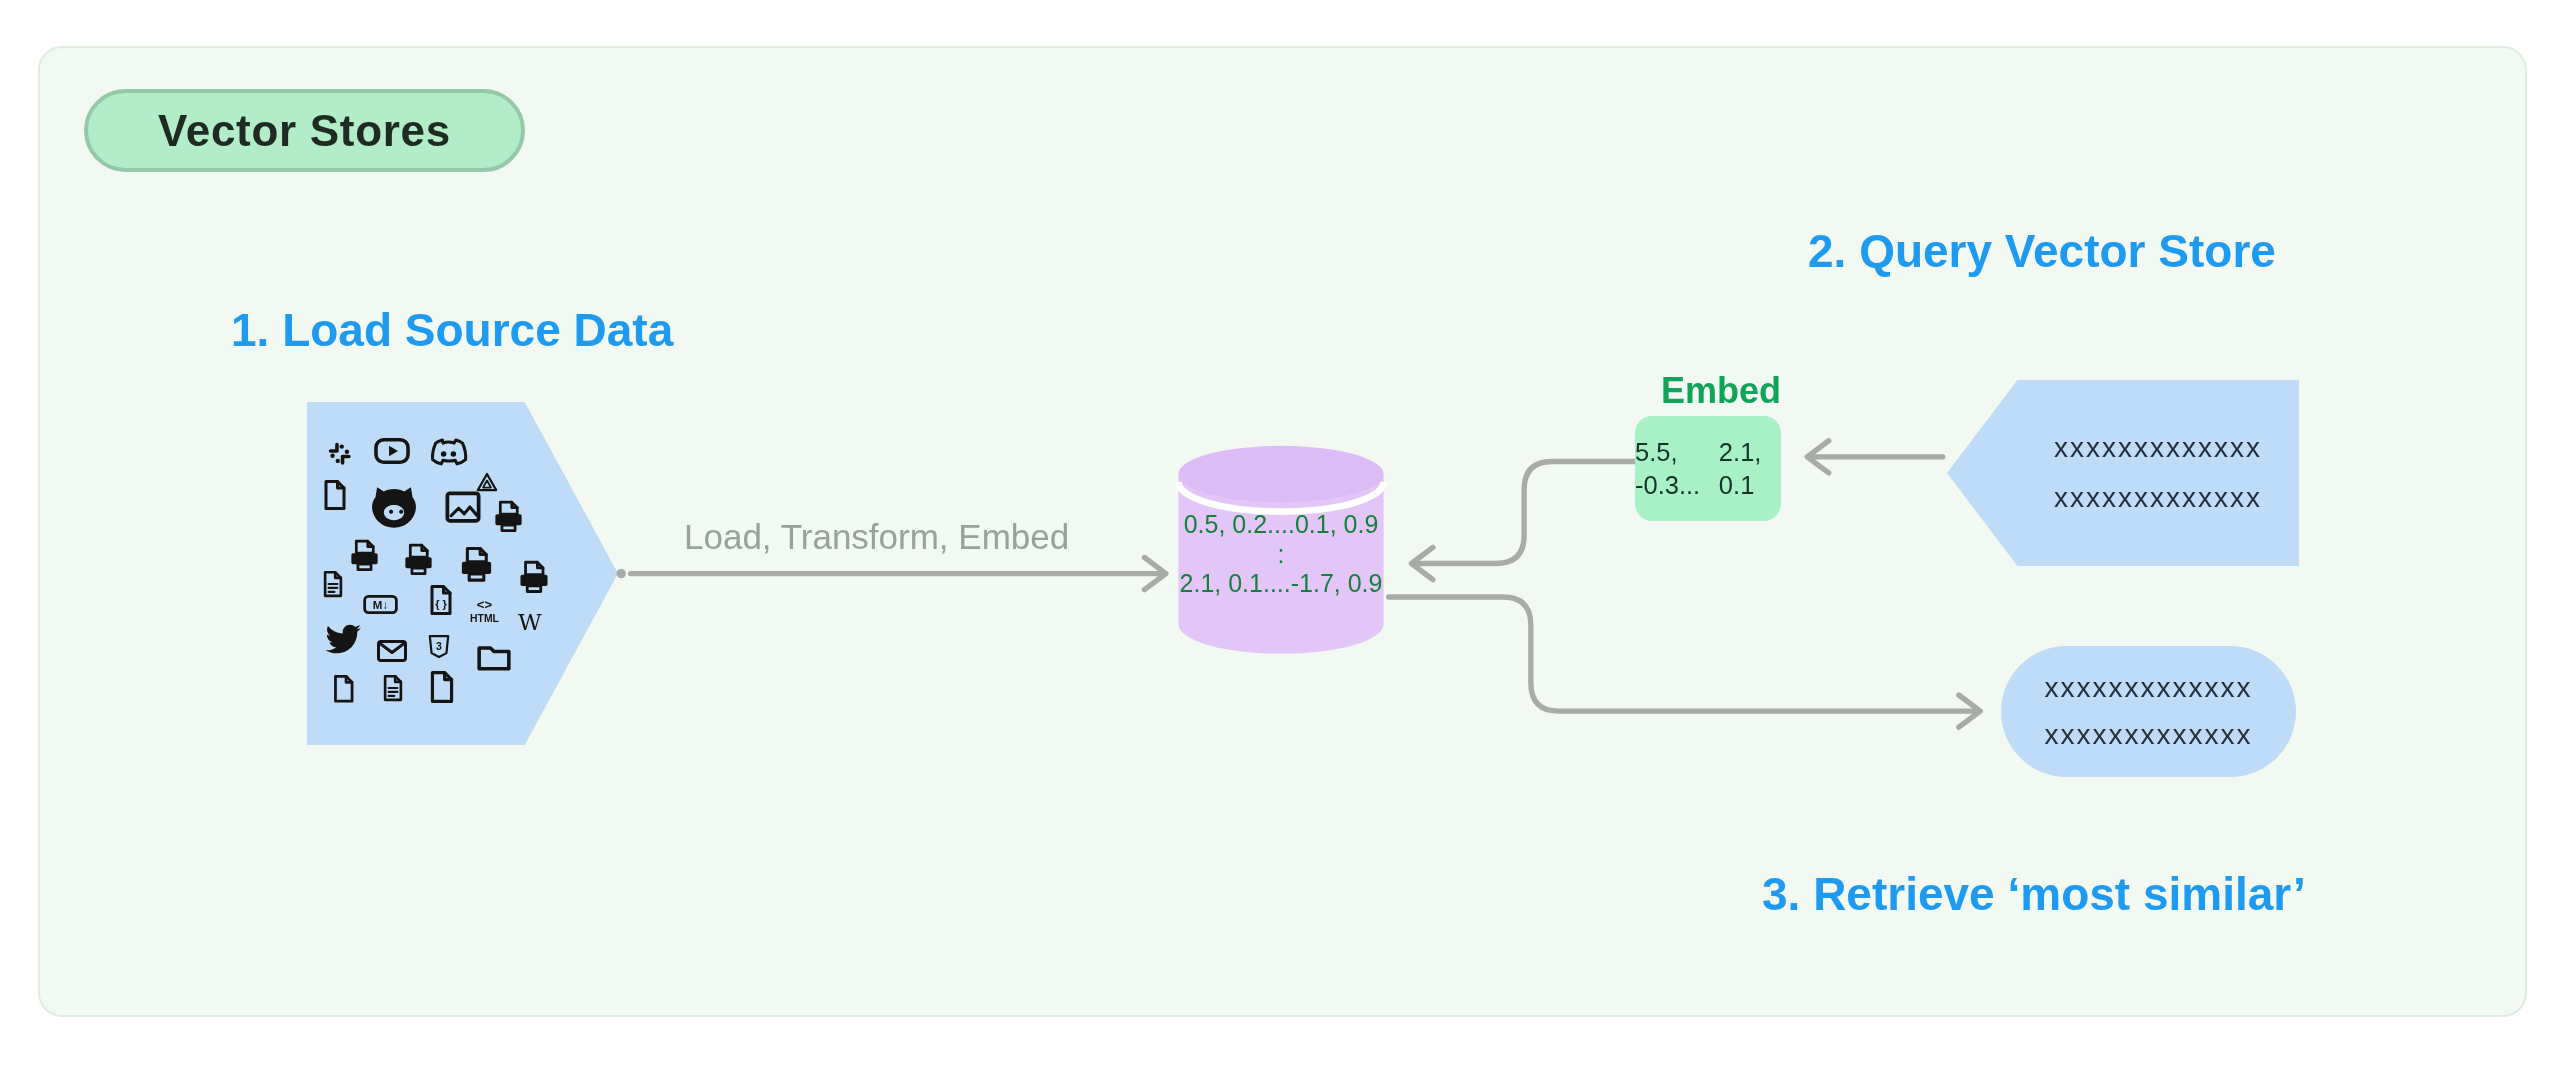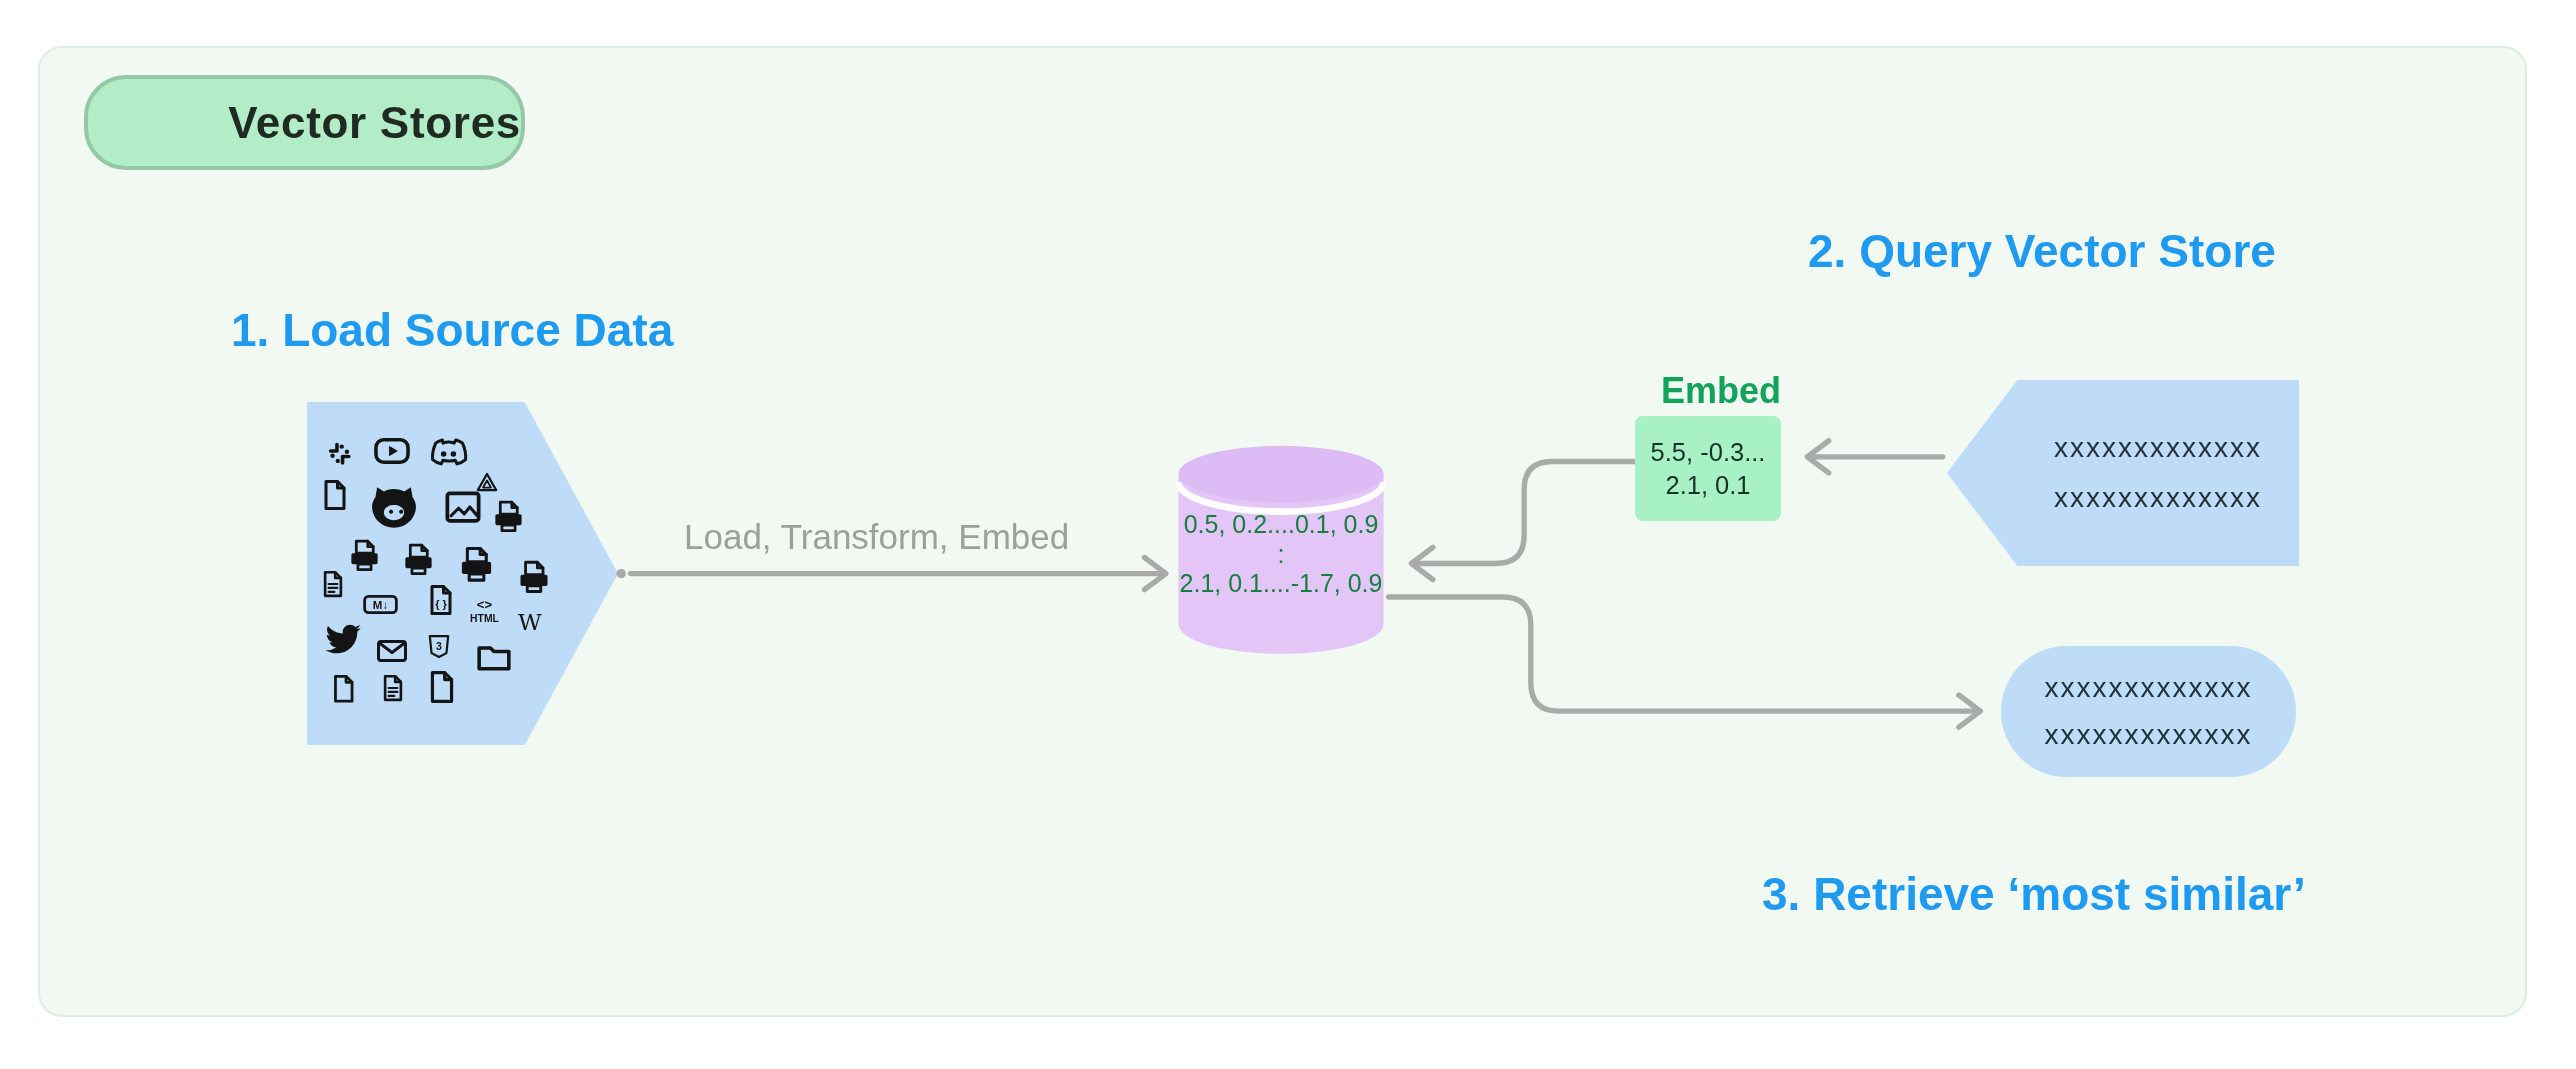--- a/index.html
+++ b/index.html
@@ -12,23 +12,23 @@
     --dark-text:#22303a;
   }
   *{margin:0;padding:0;box-sizing:border-box;}
   html,body{width:2576px;height:1070px;overflow:hidden;}
   body{background:var(--page-bg);font-family:"Liberation Sans",sans-serif;position:relative;}
   .frame{
     position:absolute;left:38px;top:46px;width:2489px;height:971px;
     background:var(--frame-bg);border:2px solid var(--frame-border);border-radius:24px;
   }
   .badge{
-    position:absolute;left:84px;top:75px;width:441px;height:95px;
+    position:absolute;left:84px;top:89px;width:441px;height:83px;
     background:var(--badge-bg);border:4px solid var(--badge-border);border-radius:42px;
-    display:flex;align-items:center;justify-content:flex-end;
+    display:flex;align-items:center;justify-content:center;
     font-size:44px;font-weight:bold;color:#1e2a22;letter-spacing:0.7px;
   }
   .step-label{position:absolute;font-size:46px;font-weight:bold;color:var(--heading-blue);white-space:nowrap;}
   .step1{left:231px;top:303px;}
   .step2{left:1808px;top:224px;}
   .step3{left:1762px;top:859px;margin-top:8px;}
   .pentagon-source{
     position:absolute;left:307px;top:402px;width:311px;height:343px;
     background:var(--shape-blue);
     clip-path:polygon(0% 0%,70% 0%,100% 50%,70% 100%,0% 100%);
@@ -49,22 +49,22 @@
   .cyl-text{
     position:absolute;left:1173px;top:510px;width:216px;text-align:center;
     font-size:25px;color:#15803d;line-height:29.5px;
   }
   .embed-title{
     position:absolute;left:1635px;top:370px;width:146px;text-align:right;
     font-size:36px;font-weight:bold;color:var(--heading-green);
   }
   .embed-box{
     position:absolute;left:1635px;top:416px;width:146px;height:105px;
-    background:var(--embed-green);border-radius:8px;
-    display:flex;flex-direction:column;align-items:center;justify-content:center;
+    background:var(--embed-green);border-radius:17px;
+    display:flex;flex-direction:row;align-items:center;justify-content:center;
     font-size:25.5px;color:#173226;line-height:33px;
   }
   .pentagon-query{
     position:absolute;left:1947px;top:380px;width:352px;height:186px;
     background:var(--shape-blue);
     clip-path:polygon(20% 0%,100% 0%,100% 100%,20% 100%,0% 50%);
     display:flex;flex-direction:column;align-items:center;justify-content:center;
     padding-left:70px;gap:17.4px;
   }
   .result-pill{

